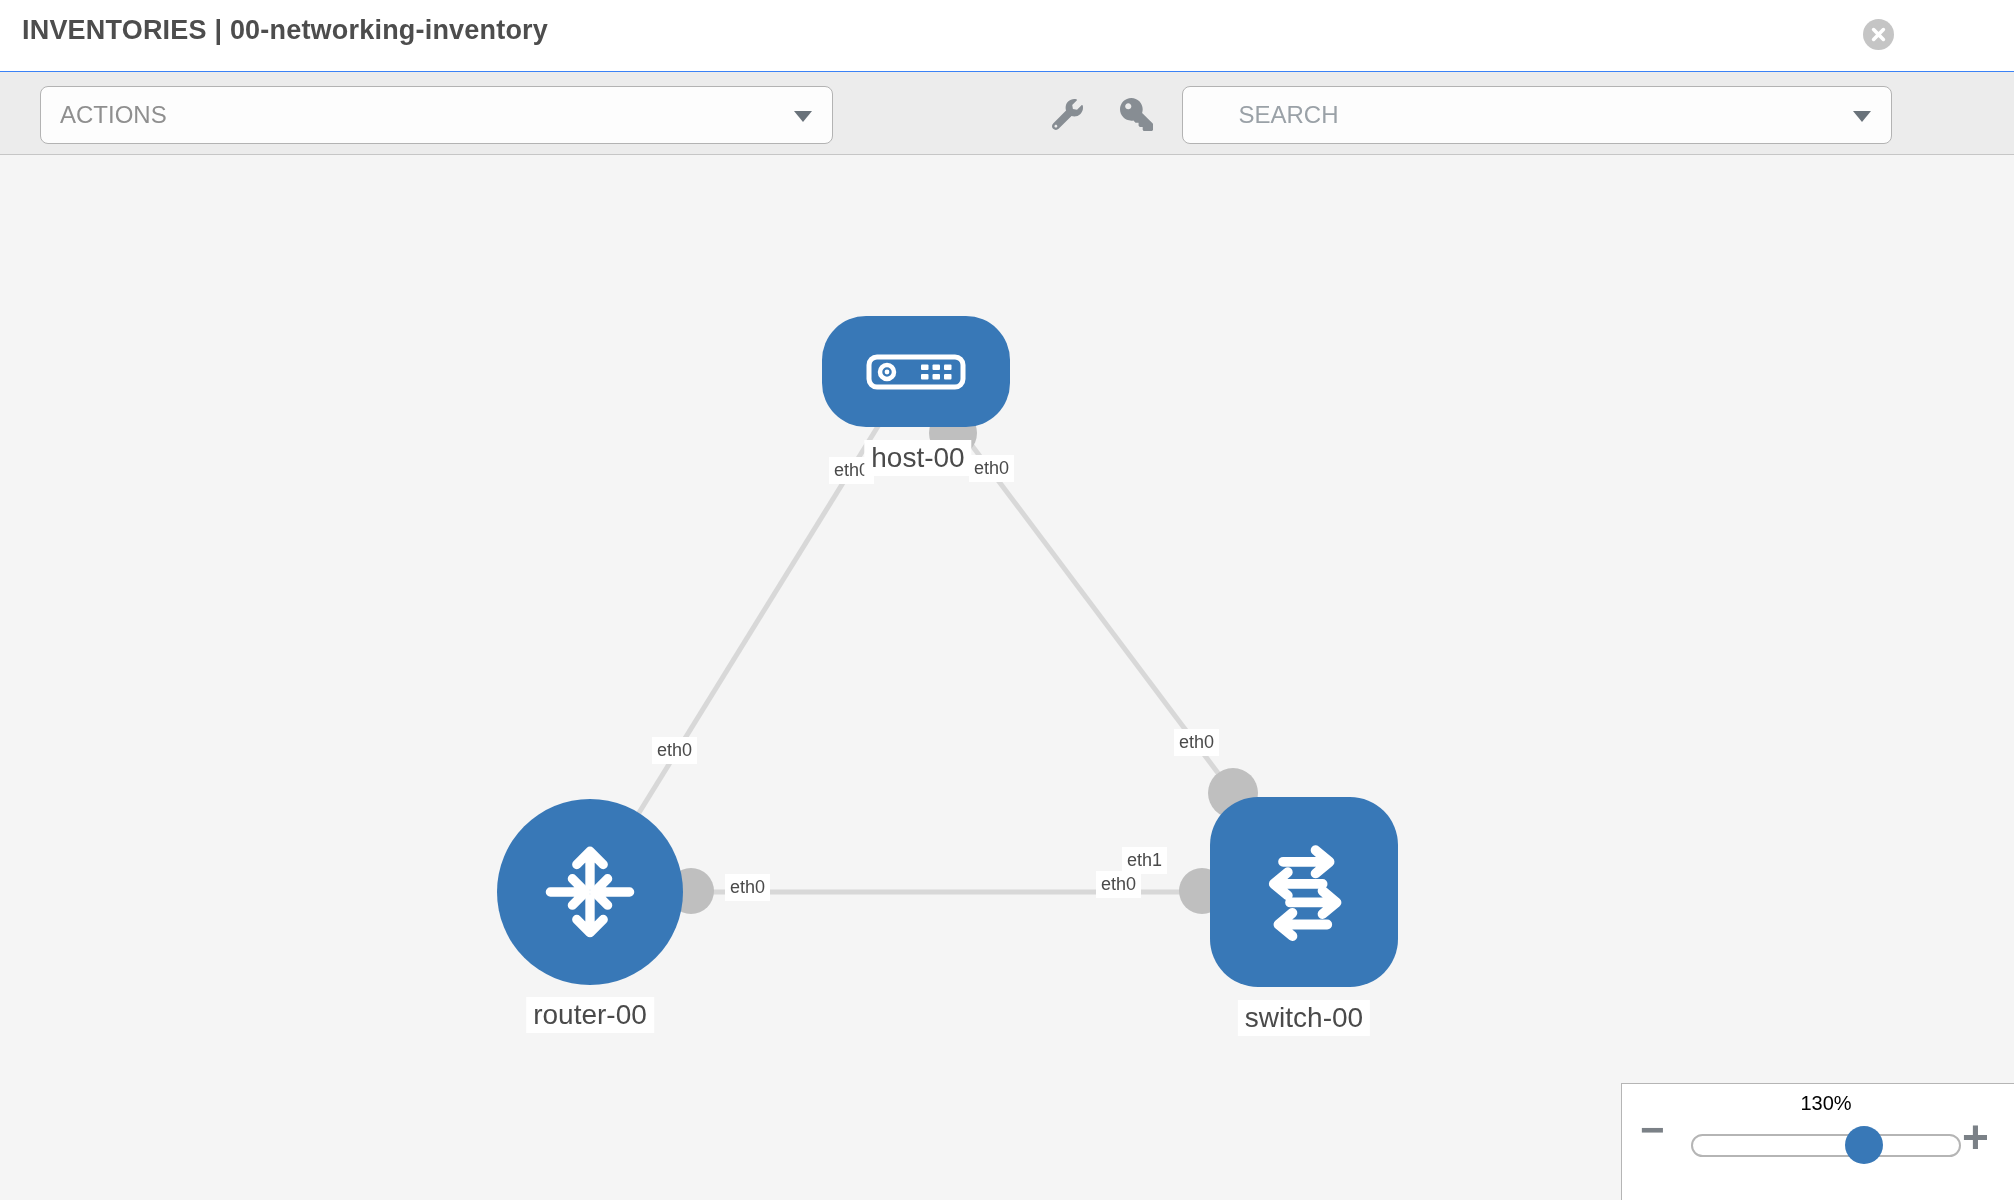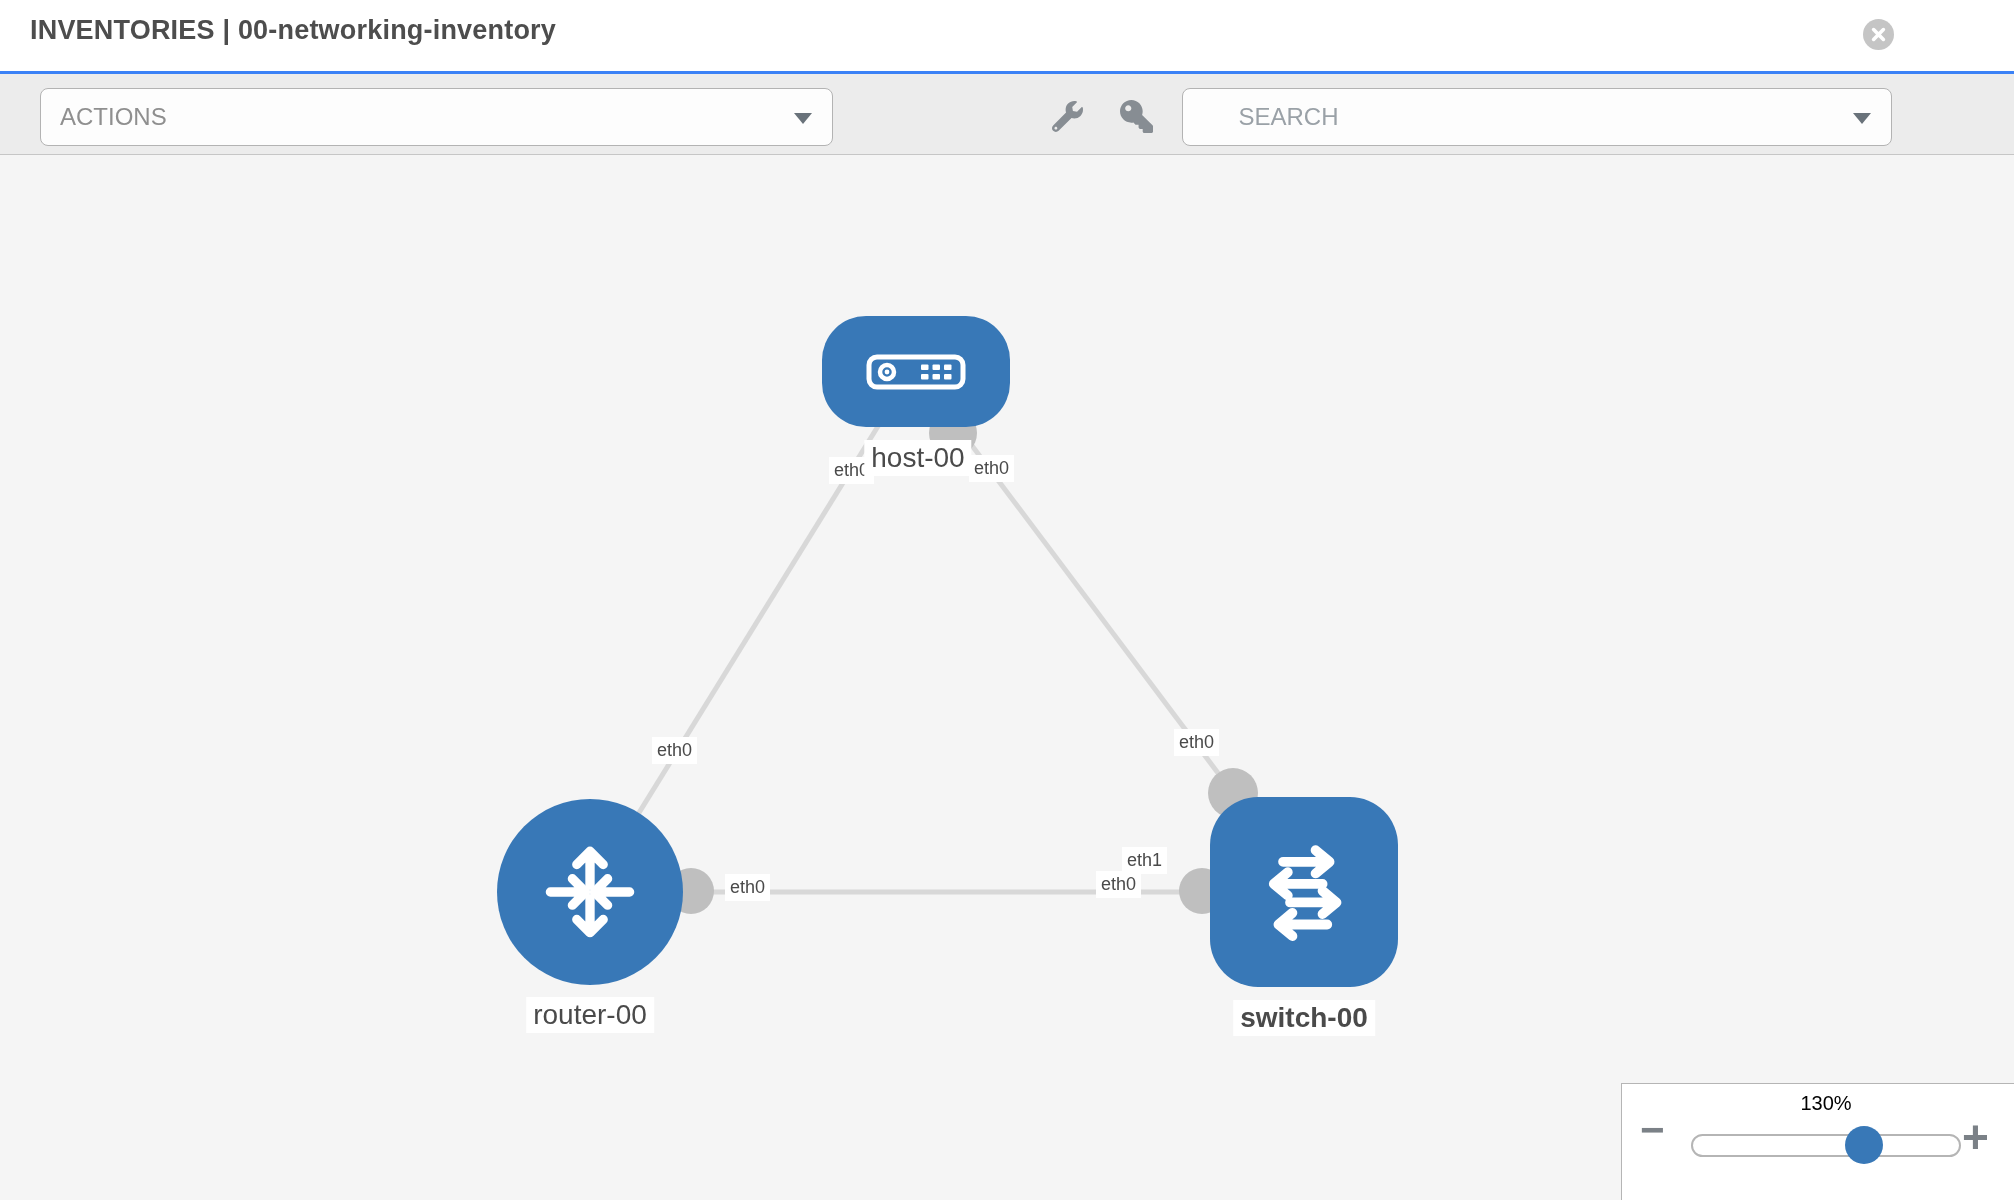--- a/index.html
+++ b/index.html
@@ -5,33 +5,33 @@
   * { box-sizing: border-box; }
   html,body { margin:0; padding:0; }
   body {
     width:2014px; height:1200px; overflow:hidden; position:relative;
     font-family:"Liberation Sans", sans-serif; background:#ffffff;
   }
 
   
   .header { position:absolute; top:0; left:0; width:2014px; height:71px; background:#ffffff; }
   .page-title {
-    position:absolute; left:30px; top:15px; margin:0;
+    position:absolute; left:22px; top:15px; margin:0;
     font-size:27px; font-weight:700; color:#4d4d4d; letter-spacing:.2px;
   }
   .close-button {
     position:absolute; left:1863px; top:19px; width:31px; height:31px;
     border:none; padding:0; border-radius:50%; background:#c5c5c5;
     display:flex; align-items:center; justify-content:center; cursor:pointer;
   }
 
   
   .toolbar {
     position:absolute; top:71px; left:0; width:2014px; height:84px;
-    background:#ececec; border-top:3px solid #3b82f6; border-bottom:1px solid #c6c6c6;
+    background:#ececec; border-top:1px solid #3b82f6; border-bottom:1px solid #c6c6c6;
   }
   .dropdown {
     position:absolute; top:14px; height:58px; background:#fdfdfd;
     border:1px solid #b3b3b3; border-radius:8px;
     display:flex; align-items:center; cursor:pointer;
   }
   .actions-dd { left:40px;  width:793px; }
   .search-dd  { left:1182px; width:710px;justify-content:center; }
   .dd-label { margin-left:19px; font-size:24px; color:#8f8f8f; }
   .caret {
@@ -190,21 +190,21 @@
   <span class="tag iface-tag" style="left:829px;  top:302px;">eth0</span>
   <span class="tag iface-tag" style="left:969px;  top:300px;">eth0</span>
   <span class="tag iface-tag" style="left:652px;  top:582px;">eth0</span>
   <span class="tag iface-tag" style="left:1174px; top:574px;">eth0</span>
   <span class="tag iface-tag" style="left:725px;  top:719px;">eth0</span>
   <span class="tag iface-tag" style="left:1096px; top:716px;">eth0</span>
   <span class="tag iface-tag" style="left:1122px; top:692px;text-align:right;">eth1</span>
 
   <span class="tag node-tag center-x" style="left:918px;  top:285px;">host-00</span>
   <span class="tag node-tag center-x" style="left:590px;  top:842px;">router-00</span>
-  <span class="tag node-tag center-x" style="left:1304px; top:845px;font-weight:bold;">switch-00</span>
+  <span class="tag node-tag center-x" style="left:1304px; top:845px;">switch-00</span>
 
   <div class="zoom-panel">
     <div class="zoom-level">130%</div>
     <button class="zoom-minus">
       <span>−</span>
     </button>
     <div class="zoom-track">
       <button class="zoom-thumb"></button>
     </div>
     <button class="zoom-plus">

